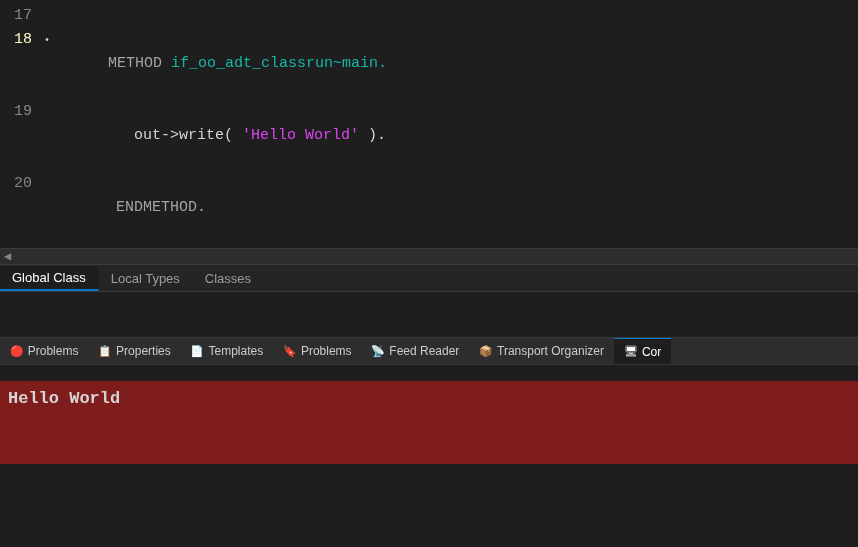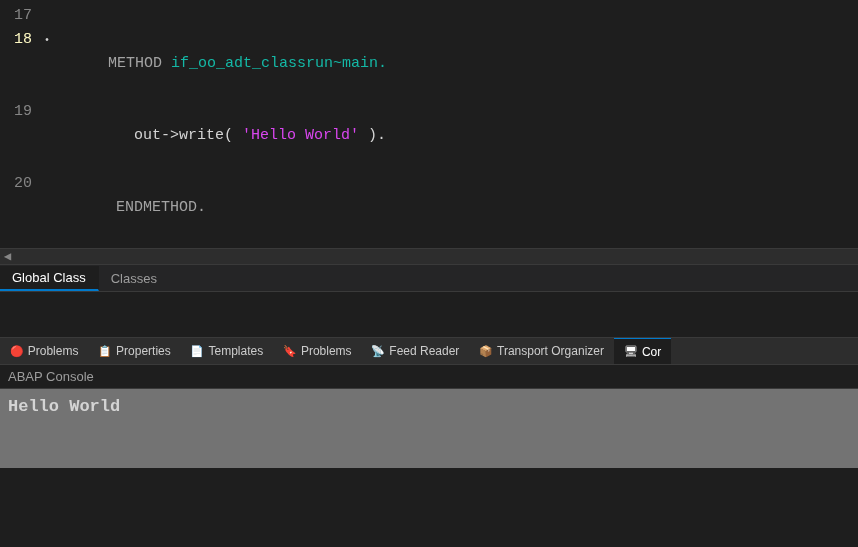--- a/index.html
+++ b/index.html
@@ -142,23 +142,24 @@
       color: #ffffff;
       border-top: 1px solid #007acc;
     }
 
     .tab-icon {
       font-size: 11px;
     }
 
     
     .console-area {
-      background-color: #737373;
+      background-color: #7f1d1d;
       flex: 1;
       padding: 0;
+      margin-top: 16px;
     }
 
     .console-label {
       color: #9d9d9d;
       font-size: 13px;
       font-family: Arial, sans-serif;
       padding: 4px 8px;
       border-bottom: 1px solid #3a3a3a;
     }
 
@@ -221,20 +222,23 @@
 
 <div class="scroll-bar-area">
   <span class="scroll-arrow">◀</span>
 </div>
 
 <div class="class-tabs">
   <div class="class-tab active">
     <span>Global Class</span>
   </div>
   <div class="class-tab">
+    <span>Local Types</span>
+  </div>
+  <div class="class-tab">
     <span>Classes</span>
   </div>
 </div>
 
 <div class="bottom-panel">
 
   <div class="bottom-tabs">
     <div class="bottom-tab">
       <span class="tab-icon">🔴</span>
       <span>Problems</span>
@@ -258,20 +262,19 @@
     <div class="bottom-tab">
       <span class="tab-icon">📦</span>
       <span>Transport Organizer</span>
     </div>
     <div class="bottom-tab active">
       <span class="tab-icon">🖥</span>
       <span>Cor</span>
     </div>
   </div>
 
-  <div class="console-label">ABAP Console</div>
 
   <div class="console-area">
     <div class="console-output">Hello World</div>
   </div>
 
   <div class="remaining-space"></div>
 </div>
 
 </body></html>

